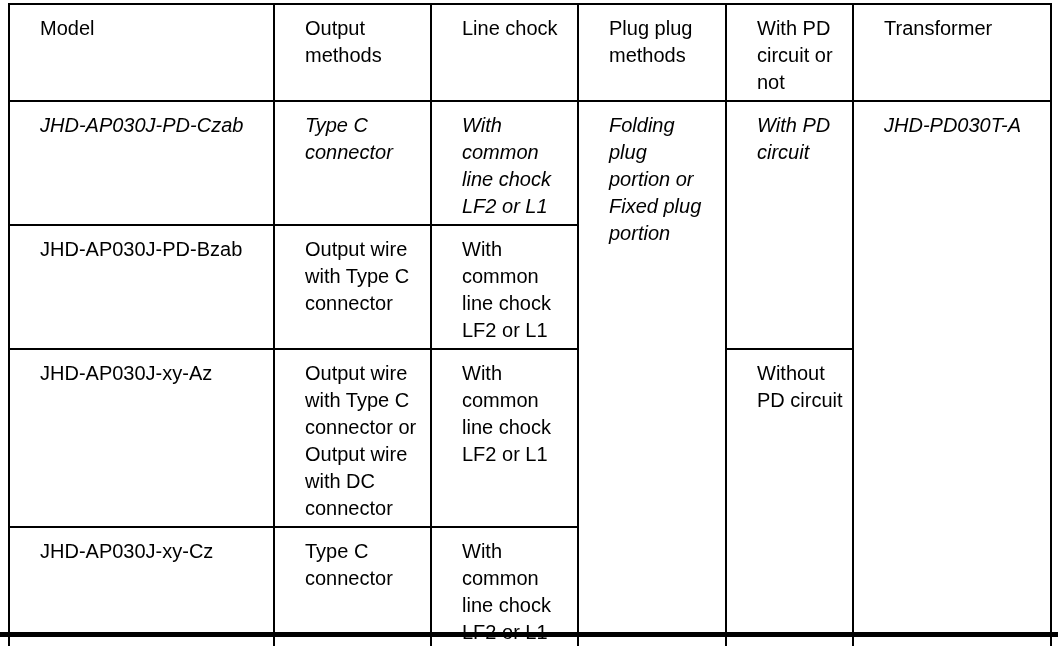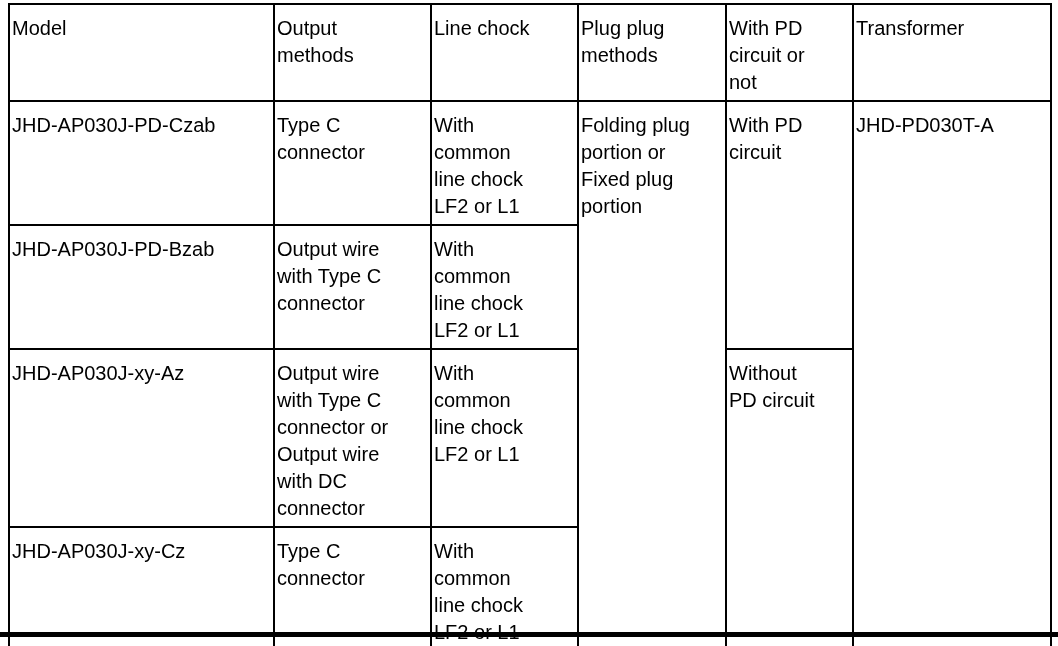--- a/index.html
+++ b/index.html
@@ -27,26 +27,26 @@
     table-layout: fixed;
   }
   .spec-table th,
   .spec-table td {
     border: 2px solid #000000;
     vertical-align: top;
     text-align: left;
     font-size: 20px;
     font-weight: normal;
     line-height: 27px;
-    padding: 10px 8px 4px 2px;
+    padding: 10px 8px 4px 30px;
     white-space: pre-line;
     overflow: hidden;
   }
   tr.r-header { height: 94px; }
-  tr.r-1 { height: 124px; }
+  tr.r-1 { height: 124px; font-style: italic; }
   tr.r-2 { height: 121px; }
   tr.r-3 { height: 172px; }
   tr.r-4 { height: 119px; }
   .bottom-rule {
     position: absolute;
     left: 0;
     top: 632px;
     width: 1058px;
     height: 5px;
     background: #000000;

